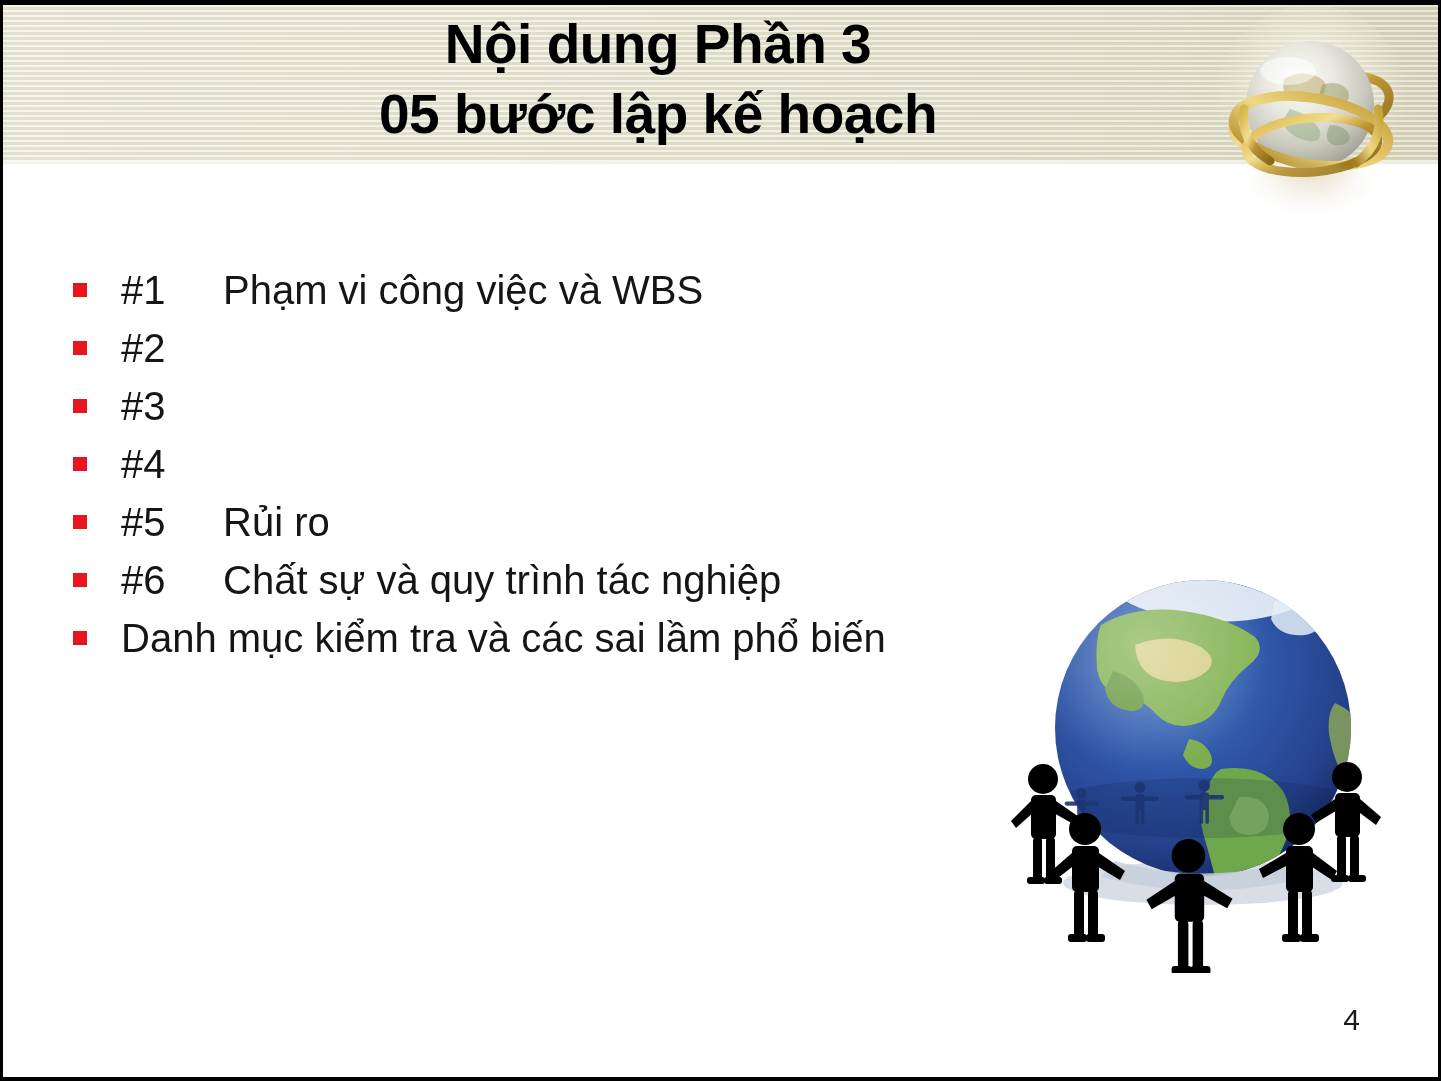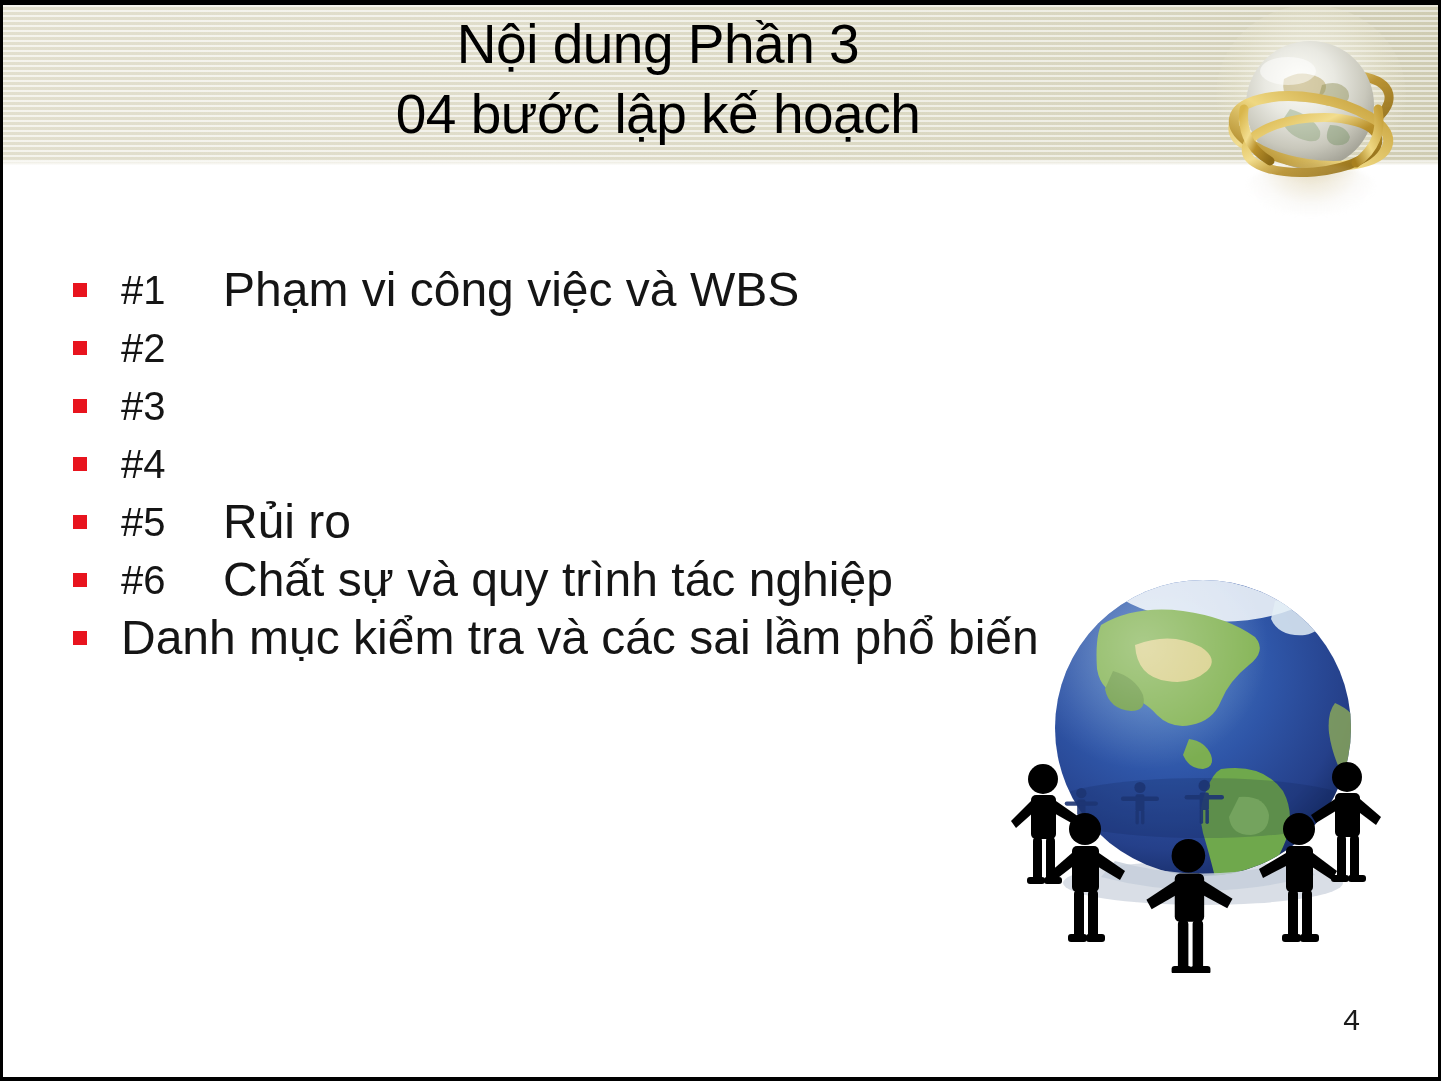--- a/index.html
+++ b/index.html
@@ -58,21 +58,21 @@
     width: 1310px;
     text-align: center;
     font-size: 55px;
     line-height: 70px;
     font-weight: 400;
     color: #000000;
     letter-spacing: -0.5px;
     white-space: nowrap;
     z-index: 4;
   }
-  #header-title .tline { display: block; }
+  #header-title .tline { display: block; font-weight: bold; }
 
   
   #orb-globe {
     position: absolute;
     right: 42px;
     top: 8px;
     width: 170px;
     height: 205px;
     z-index: 5;
   }
@@ -119,21 +119,21 @@
   .bullet-num {
     width: 102px;
     flex: 0 0 102px;
     margin-left: 34px;
     font-size: 40px;
     line-height: 54px;
     color: #151515;
     white-space: nowrap;
   }
   .bullet-text {
-    font-size: 48px;
+    font-size: 40px;
     line-height: 54px;
     color: #151515;
     white-space: nowrap;
   }
   .bullet-row.nonum .bullet-text {
     margin-left: 34px;
   }
 
   
   #earth-art {
@@ -157,21 +157,21 @@
 </style>
 </head>
 <body>
 
 <div id="slide">
 
   <div id="header-band"></div>
 
   <div id="header-title">
     <span class="tline">Nội dung Phần 3</span>
-    <span class="tline">04 bước lập kế hoạch</span>
+    <span class="tline">05 bước lập kế hoạch</span>
   </div>
 
   <div id="orb-globe">
     <div id="orb-glow"></div>
     <svg width="170" height="205" viewBox="0 0 170 205" style="position:absolute;left:0;top:0;">
       <defs>
         <radialGradient id="pearlG" cx="42%" cy="32%" r="72%">
           <stop offset="0%" stop-color="#fdfdf8"></stop>
           <stop offset="38%" stop-color="#e9e9e2"></stop>
           <stop offset="72%" stop-color="#c9c8bc"></stop>

